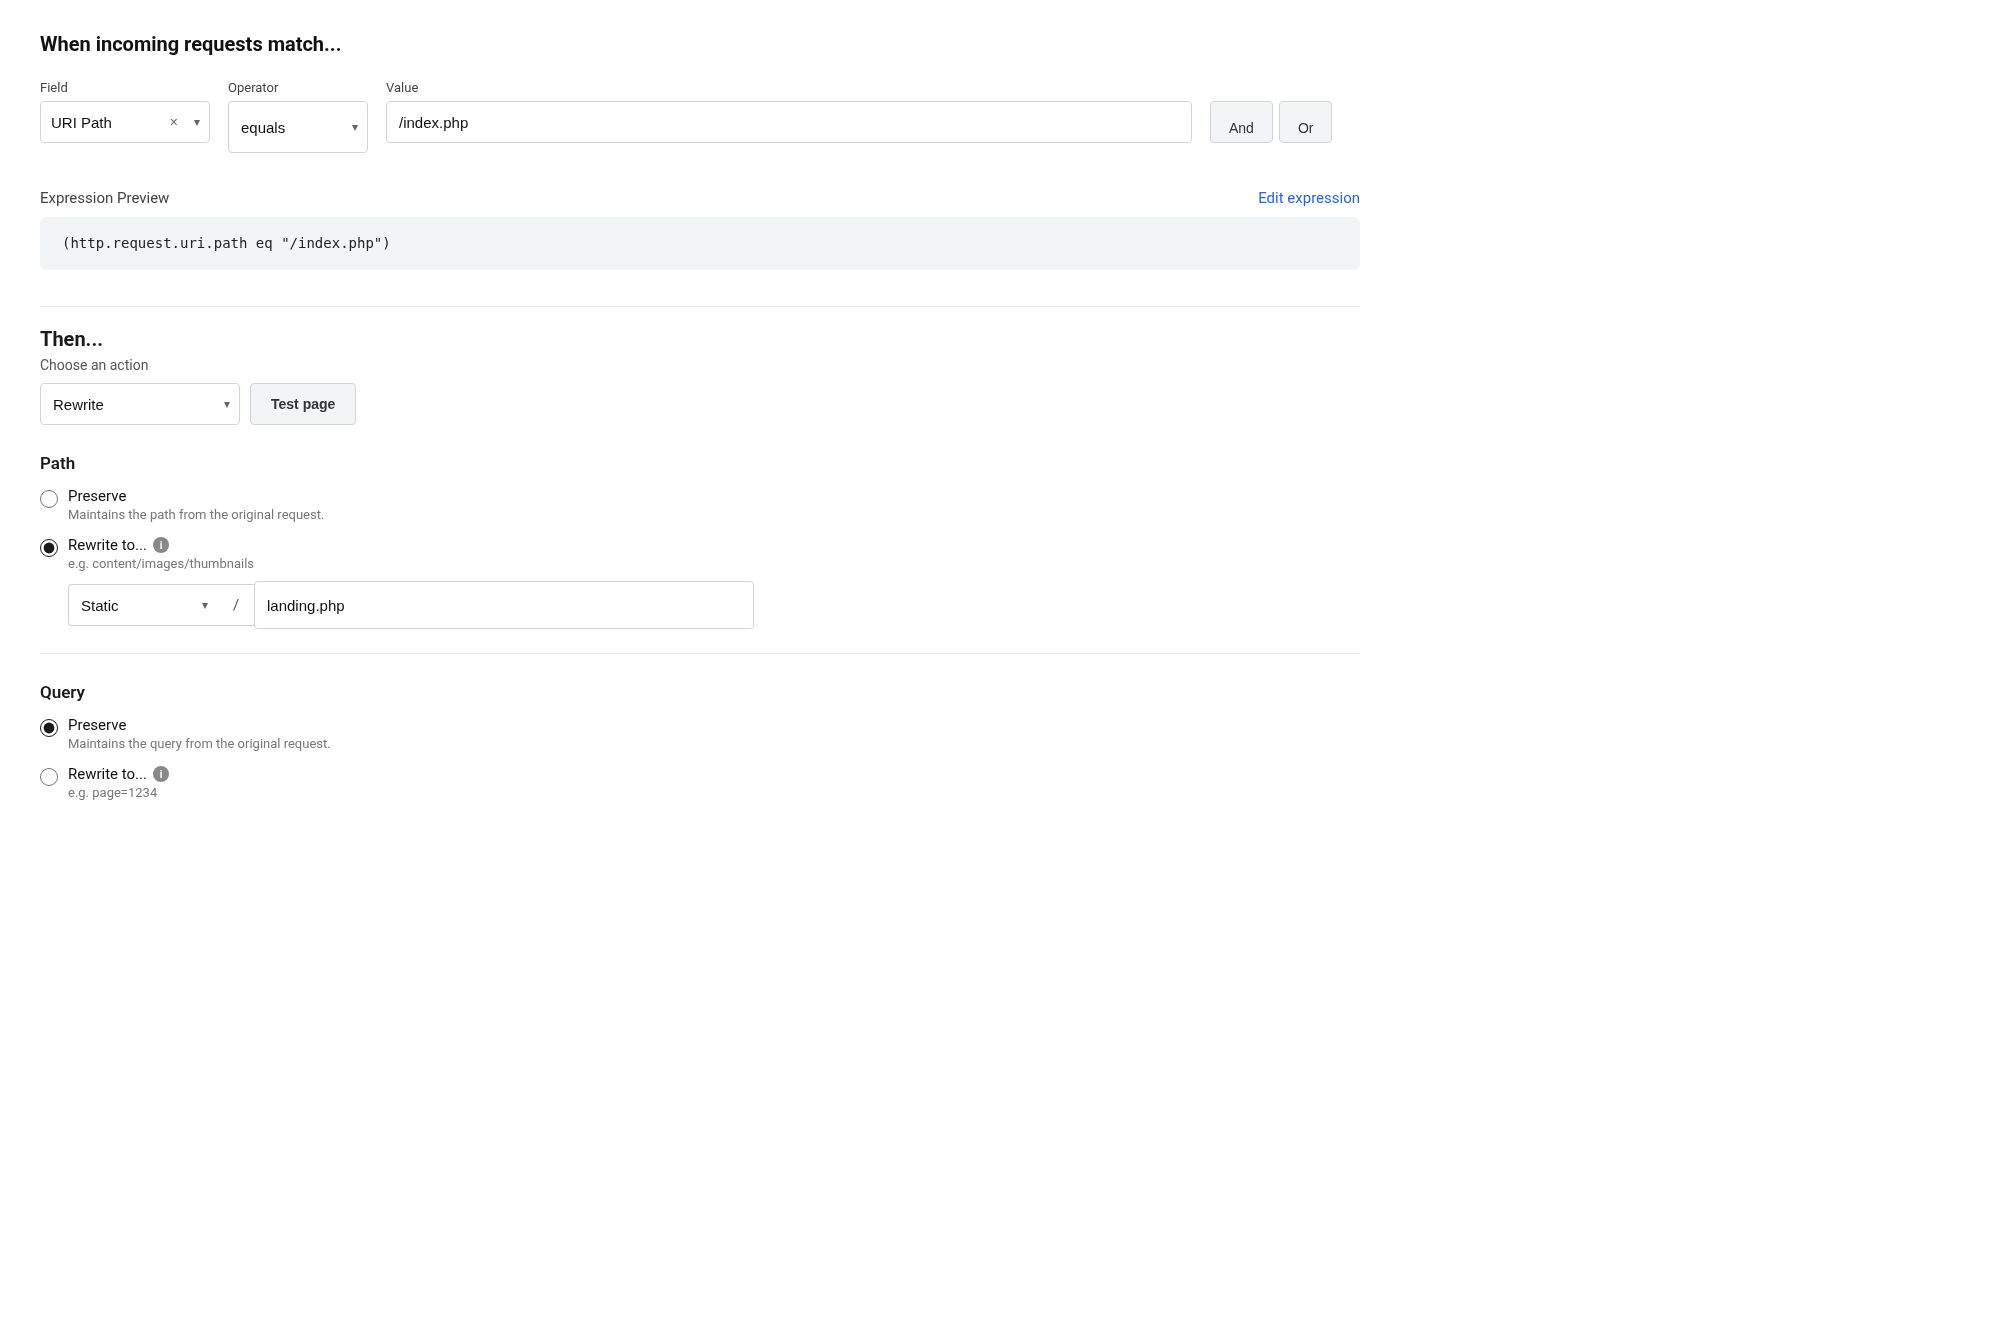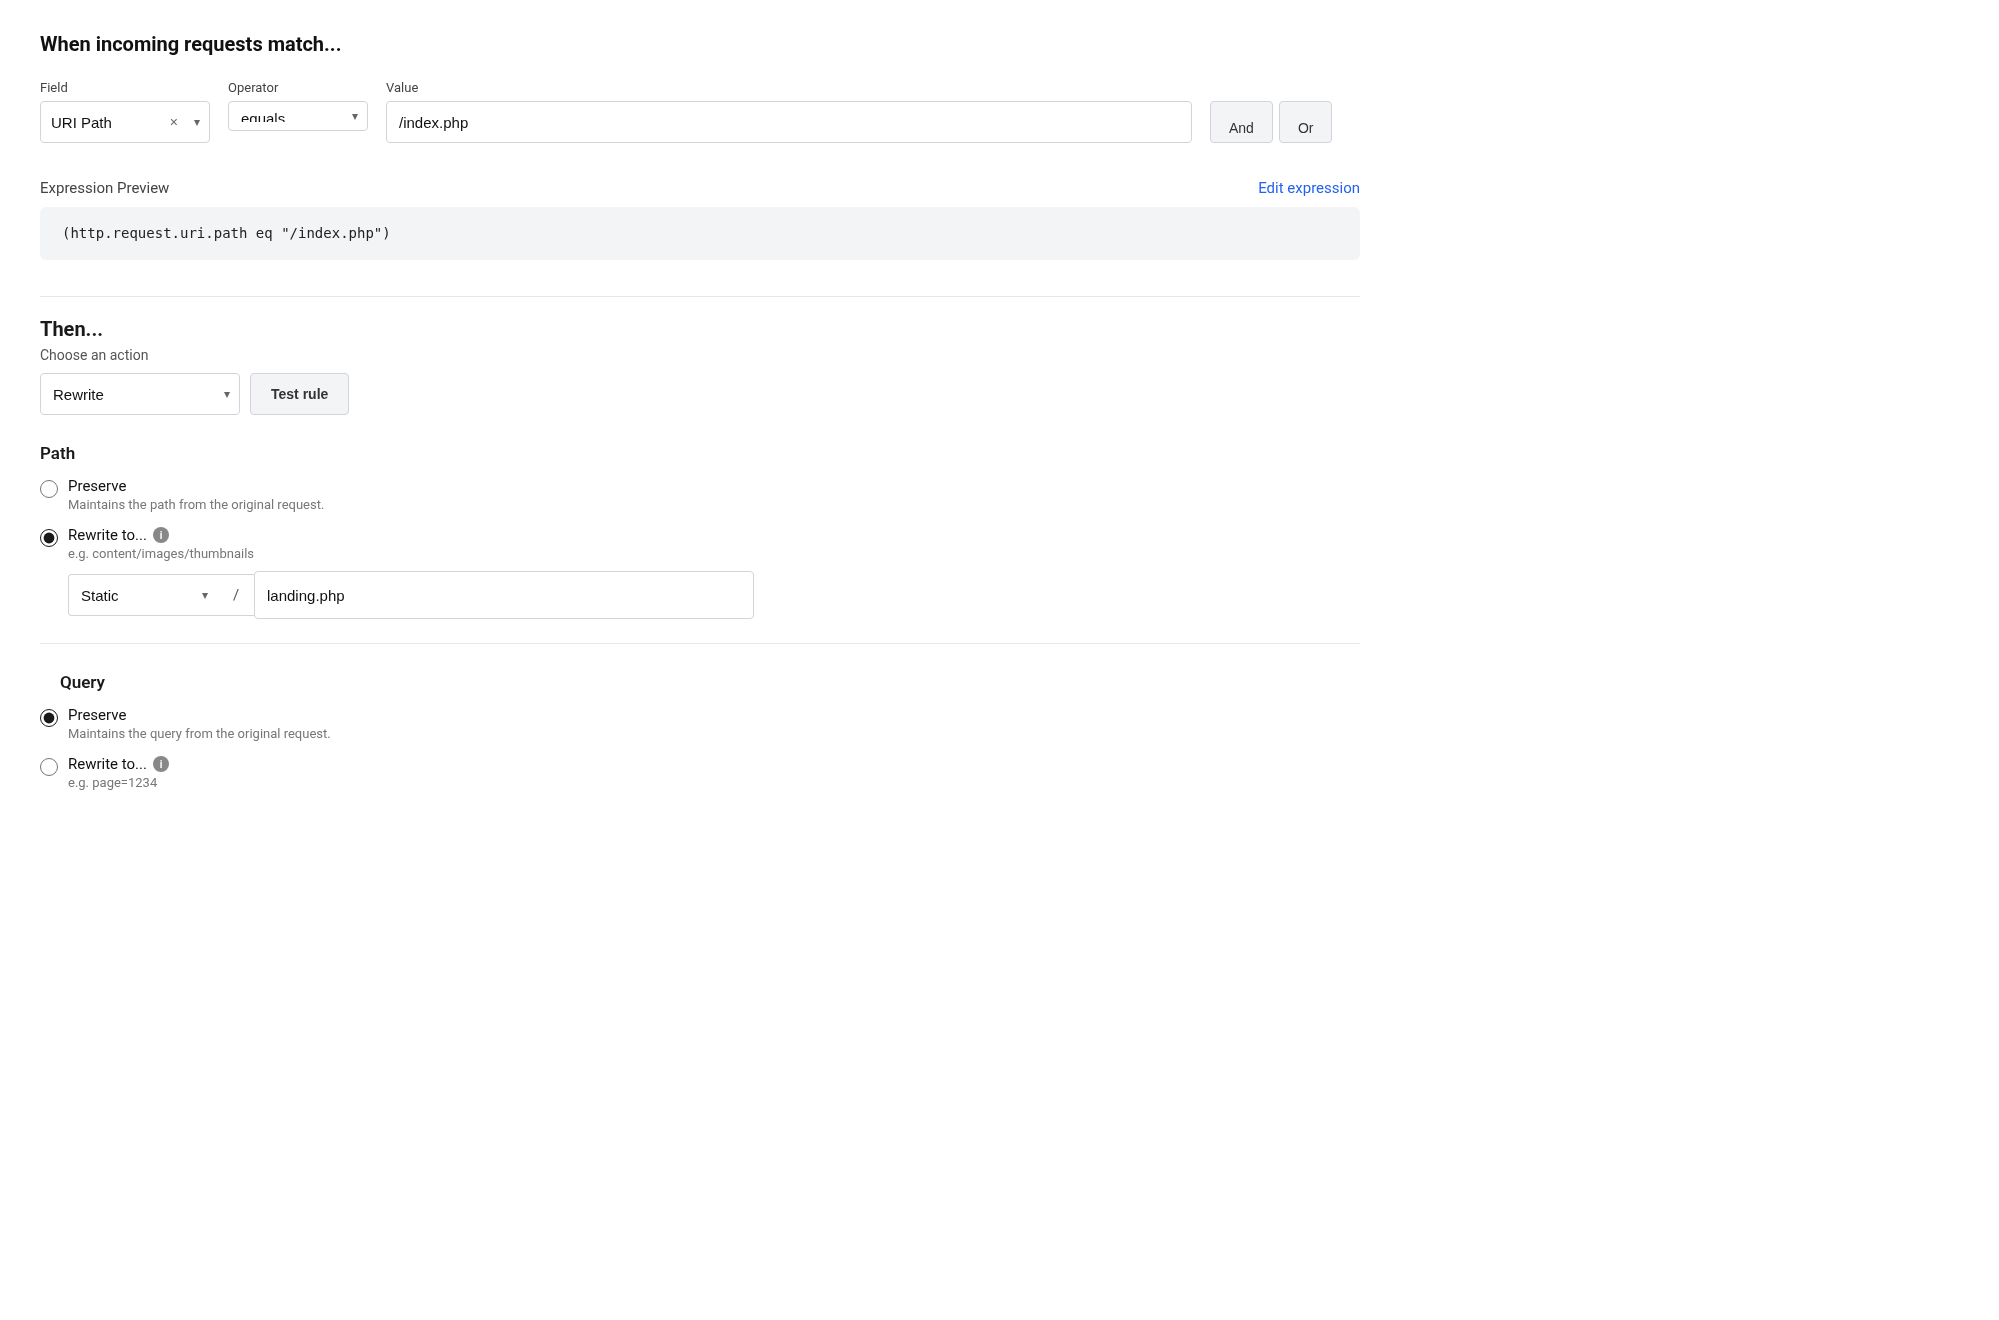--- a/index.html
+++ b/index.html
@@ -88,21 +88,21 @@
 
     .operator-select-wrapper {
       position: relative;
       display: inline-flex;
       align-items: center;
     }
 
     .operator-select-wrapper select {
       padding-right: 32px;
       min-width: 140px;
-      height: 30px;
+      height: 52px;
     }
 
     .operator-select-wrapper .chevron {
       position: absolute;
       right: 10px;
       pointer-events: none;
       color: #666;
       font-size: 12px;
     }
 
@@ -330,21 +330,20 @@
     }
 
     .query-section {
       margin-top: 28px;
     }
 
     .query-title {
       font-size: 17px;
       font-weight: 600;
       margin-bottom: 14px;
-      margin-left: 20px;
     }
 
     .divider {
       border: none;
       border-top: 1px solid #e5e7eb;
       margin: 20px 0;
     }
   </style>
 </head>
 <body>
@@ -416,21 +415,21 @@
     <div class="action-select-wrapper">
       <select>
         <option>Rewrite</option>
         <option>Redirect</option>
         <option>Block</option>
         <option>Allow</option>
         <option>Challenge</option>
       </select>
       <span class="chevron">▾</span>
     </div>
-    <button class="test-rule-btn">Test rule</button>
+    <button class="test-rule-btn">Test page</button>
   </div>
 </div>
 
 <div class="path-section">
   <div class="path-title">Path</div>
 
   <div class="radio-option">
     <input type="radio" name="path-radio" style="">
     <div class="radio-label-group">
       <span class="radio-label-main">Preserve</span>

